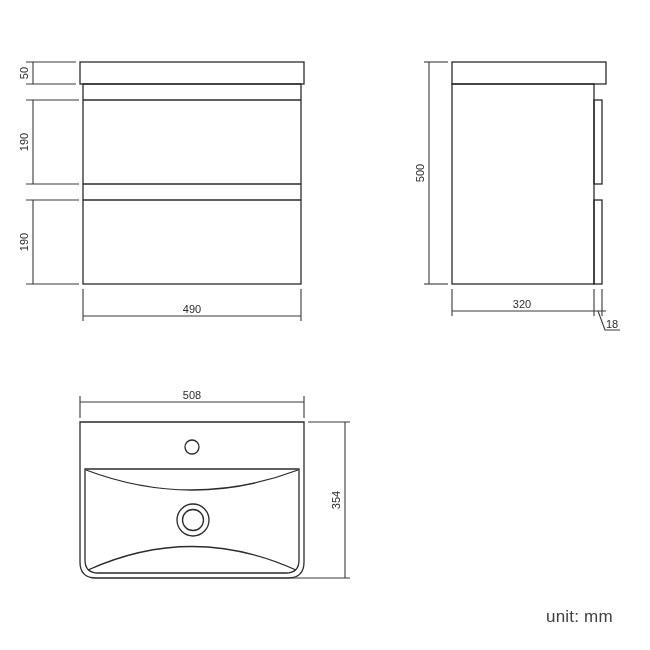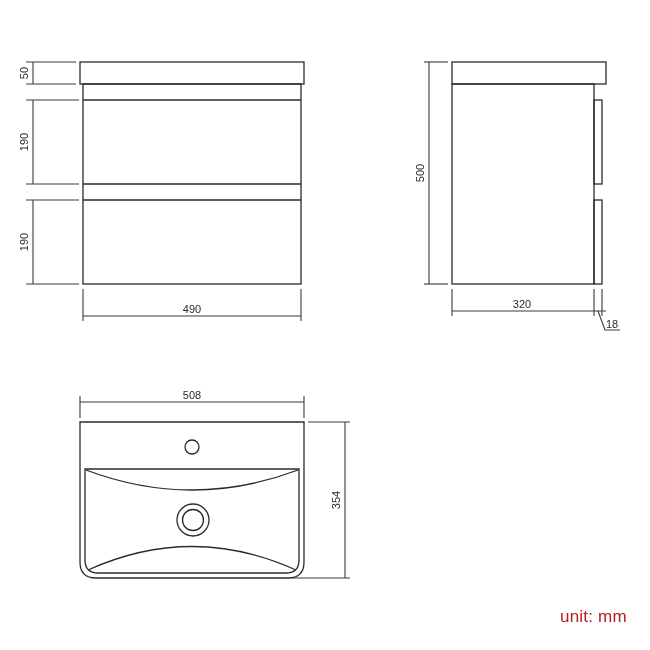--- a/index.html
+++ b/index.html
@@ -23,25 +23,25 @@
     }
     .ln { stroke: #2b2b2b; stroke-width: 1.3; fill: none; }
     .dim { stroke: #3a3a3a; stroke-width: 1.1; fill: none; }
     .dimtext {
       font-family: "Liberation Sans", sans-serif;
       font-size: 11px;
       fill: #2b2b2b;
     }
     .unit-label {
       position: absolute;
-      left: 560px;
+      left: 546px;
       top: 607px;
       font-family: "Liberation Sans", sans-serif;
       font-size: 17px;
-      color: #b91c1c;
+      color: #404040;
       letter-spacing: 0.2px;
     }
   </style>
 </head>
 <body>
 
 <svg id="drawing" viewBox="0 0 650 650" xmlns="http://www.w3.org/2000/svg">
 
   <g>
 

